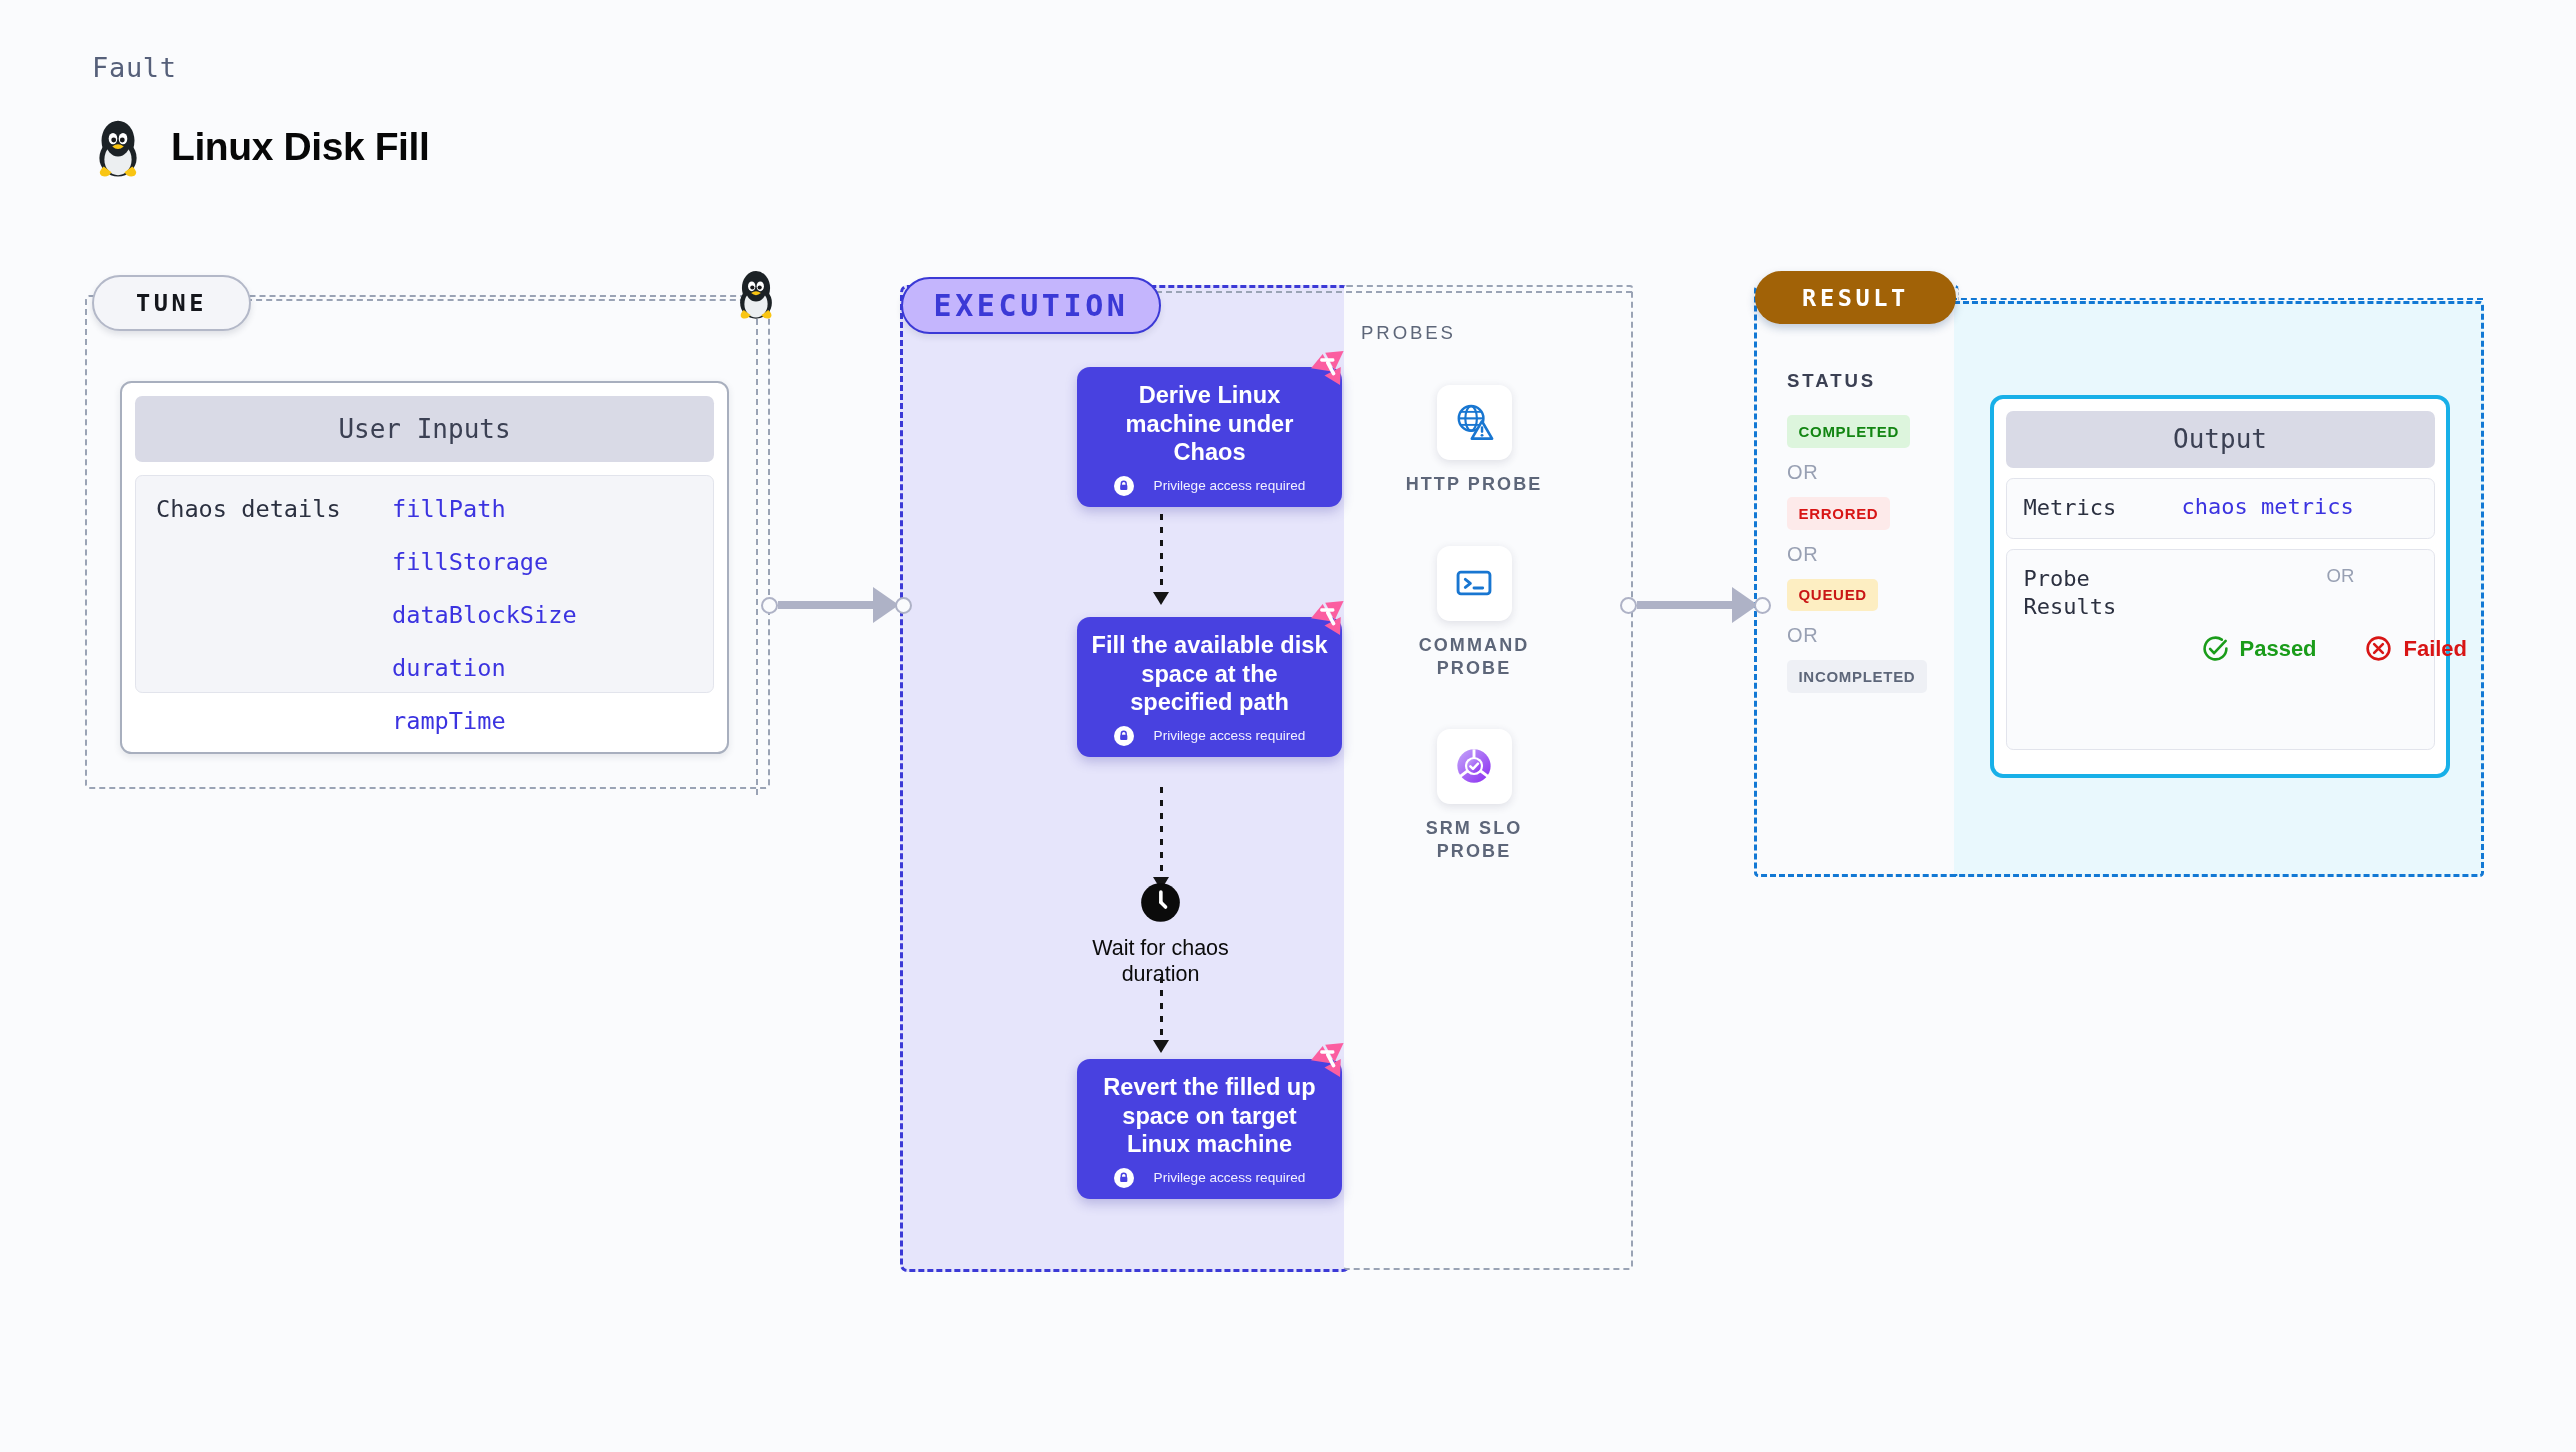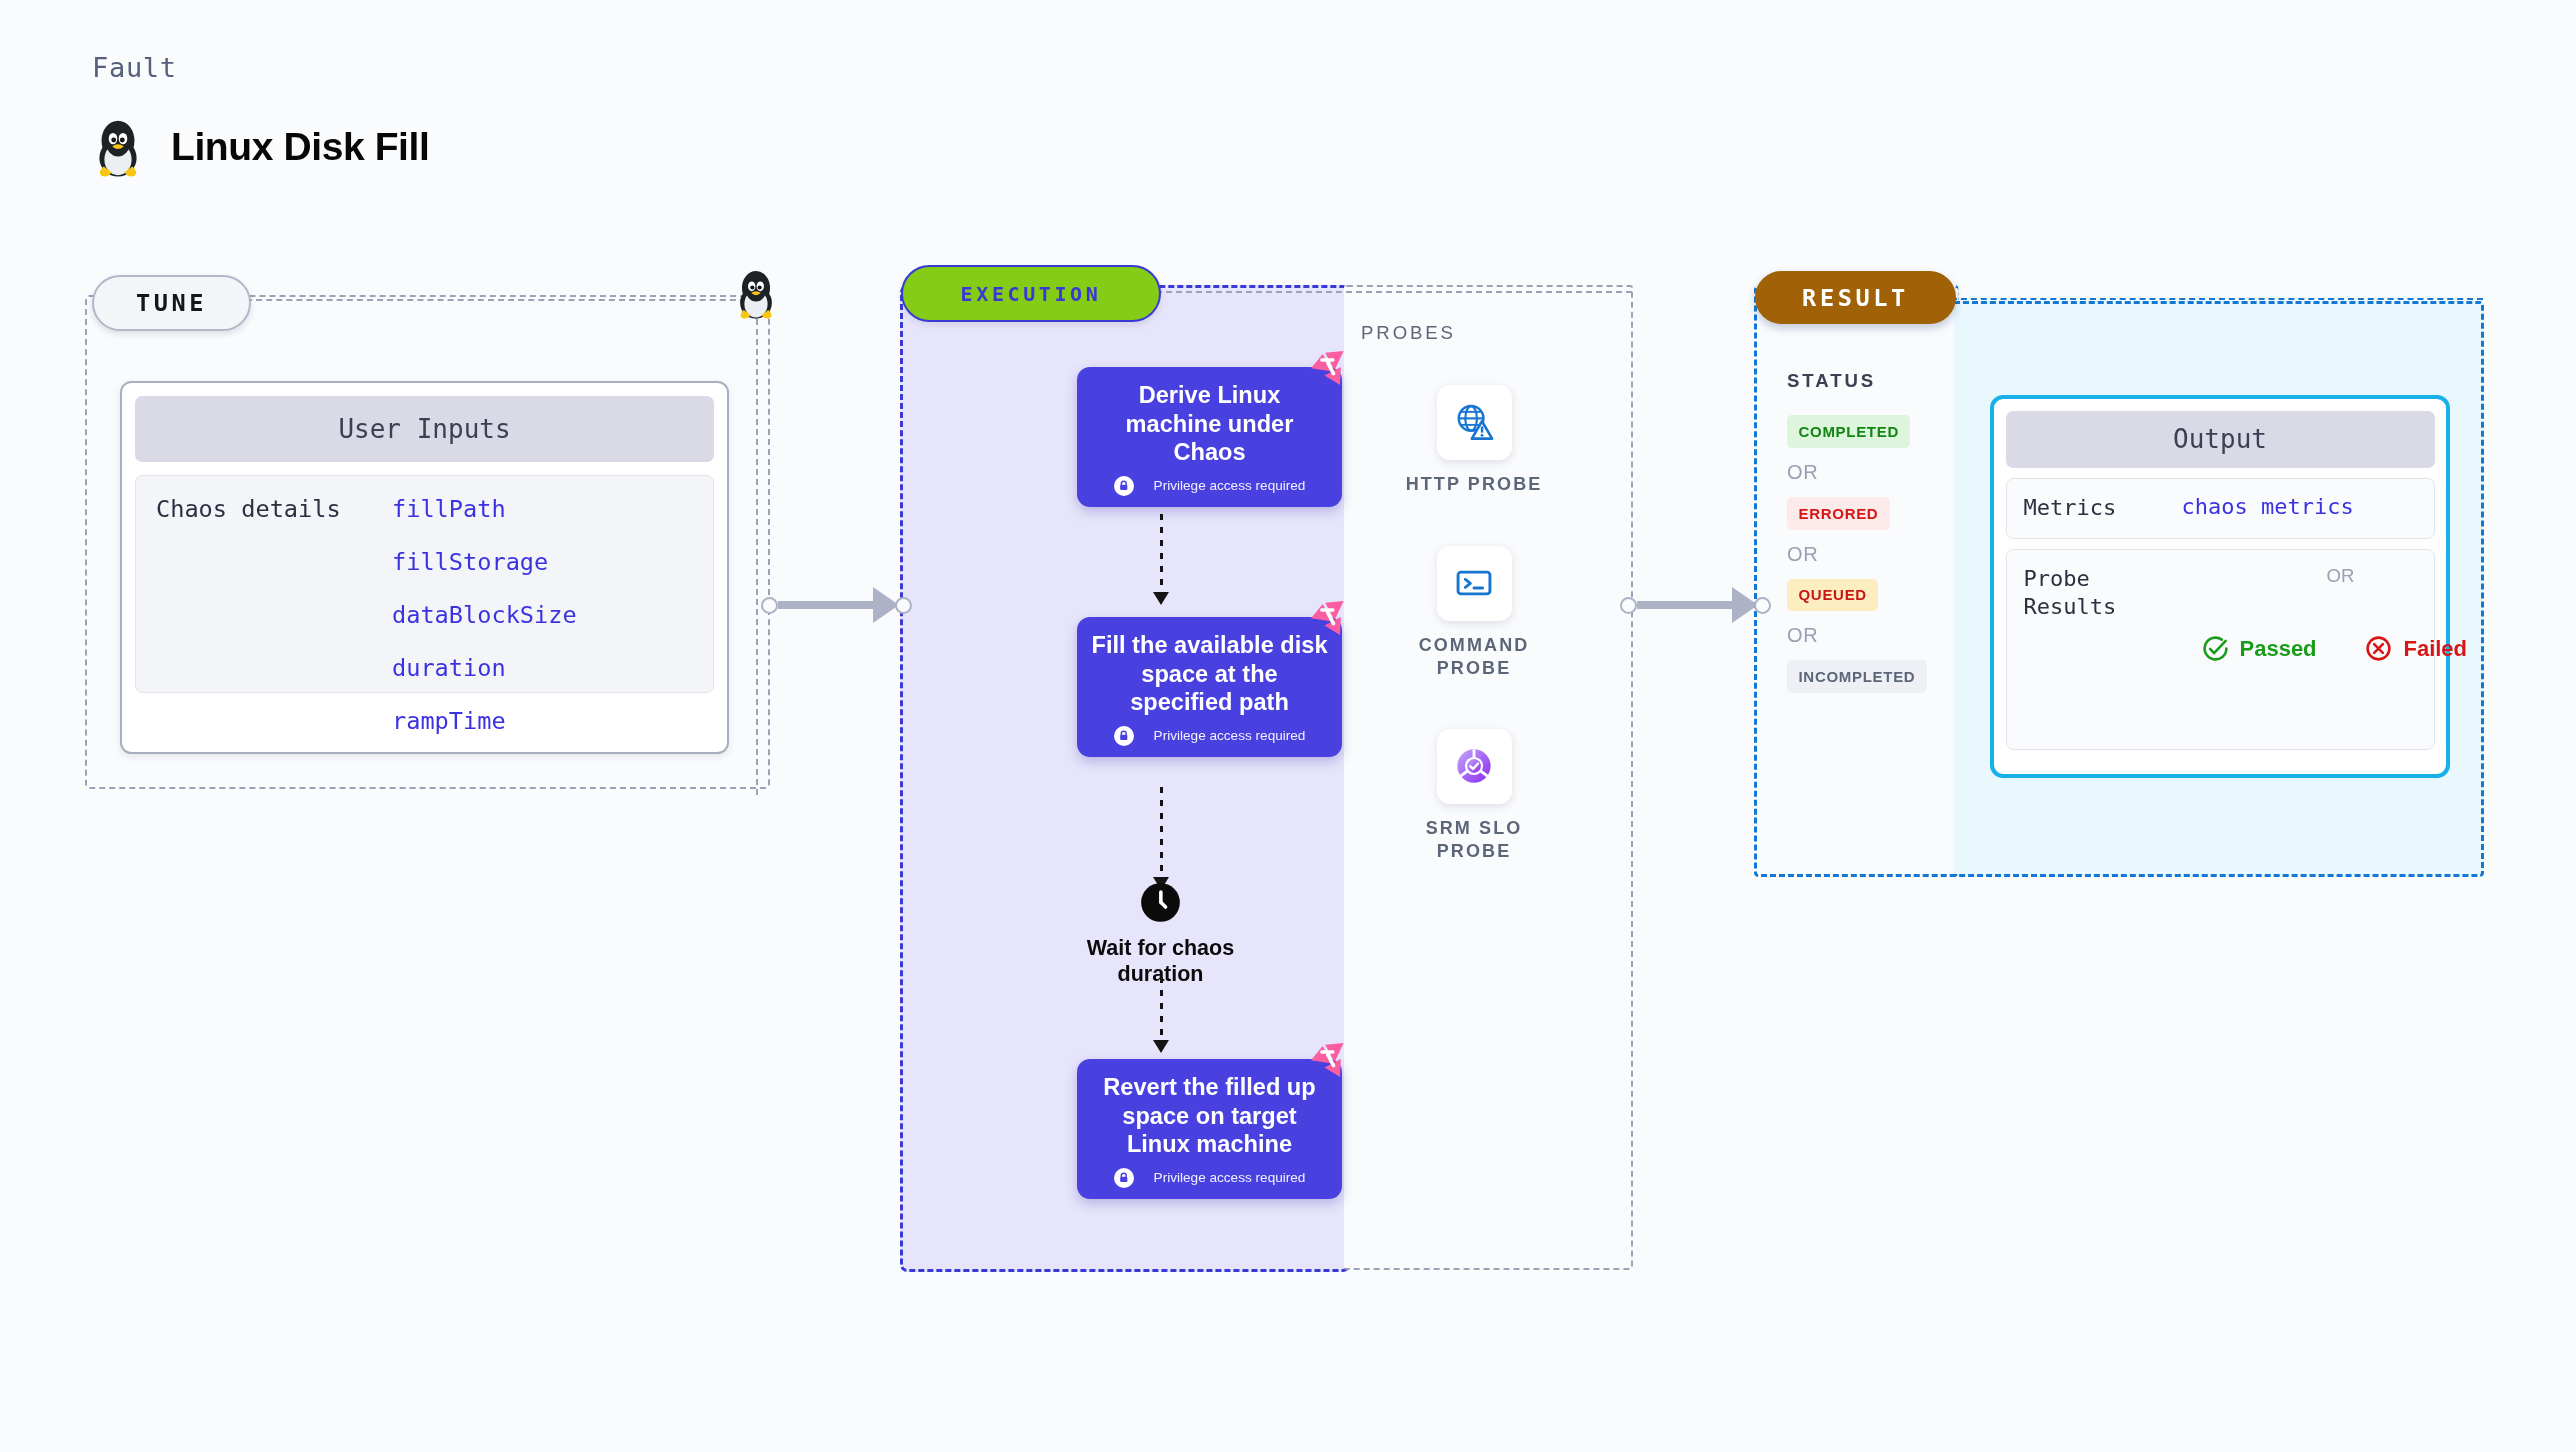--- a/index.html
+++ b/index.html
@@ -55,22 +55,22 @@
     display:flex;align-items:center;justify-content:center;
     border-radius:716px;font-family:"DejaVu Sans Mono","Liberation Mono",monospace;
     font-weight:bold;letter-spacing:3.6px;
   }
   #tune-badge{
     left:92px;top:275px;width:155px;height:52px;
     background:#f4f5f9;border:2.9px solid #b3b8c8;color:#14161c;font-size:23.6px;
     box-shadow:0 3.6px 6.4px rgba(40,45,70,.13);
   }
   #execution-badge{
-    left:901px;top:265px;width:256px;height:53px;
-    background:#84cc16;border:2.9px solid #3b39d6;color:#3b39d6;font-size:20px;
+    left:901px;top:277px;width:256px;height:53px;
+    background:#c4b5fd;border:2.9px solid #3b39d6;color:#3b39d6;font-size:30px;
     box-shadow:0 3.6px 6.4px rgba(40,45,70,.10);
   }
   #result-badge{
     left:1755px;top:271px;width:201px;height:53px;
     background:#a16207;border:none;color:#fff;font-size:23.6px;
     box-shadow:0 4.3px 8.6px rgba(20,60,110,.25);
   }
 
   
   #tune-card{
@@ -133,21 +133,21 @@
   }
   #varrow-1{left:1160px;top:514px;height:79px;}
   #varrow-1h{left:1160px;top:592px;}
   #varrow-2{left:1160px;top:787px;height:92px;}
   #varrow-2h{left:1160px;top:877px;}
   #varrow-3{left:1160px;top:977px;height:64px;}
   #varrow-3h{left:1160px;top:1040px;}
 
   
   #wait-node{left:1060px;top:881px;width:201px;display:flex;flex-direction:column;align-items:center;}
-  #wait-label{margin-top:10px;font-size:21.5px;font-weight:bold;color:#0b0b0b;text-align:center;line-height:1.20;}
+  #wait-label{margin-top:10px;font-size:21.5px;font-weight:normal;color:#0b0b0b;text-align:center;line-height:1.20;}
 
   
   #probes-label{
     left:1361px;top:322px;font-size:18.6px;font-weight:normal;color:#5d6679;letter-spacing:2.9px;
   }
   .probe-item{width:172px;display:flex;flex-direction:column;align-items:center;}
   .probe-icon-card{
     width:75px;height:75px;background:#fff;border-radius:13px;
     box-shadow:0 2.9px 8.6px rgba(40,45,70,.12);
     display:flex;align-items:center;justify-content:center;

